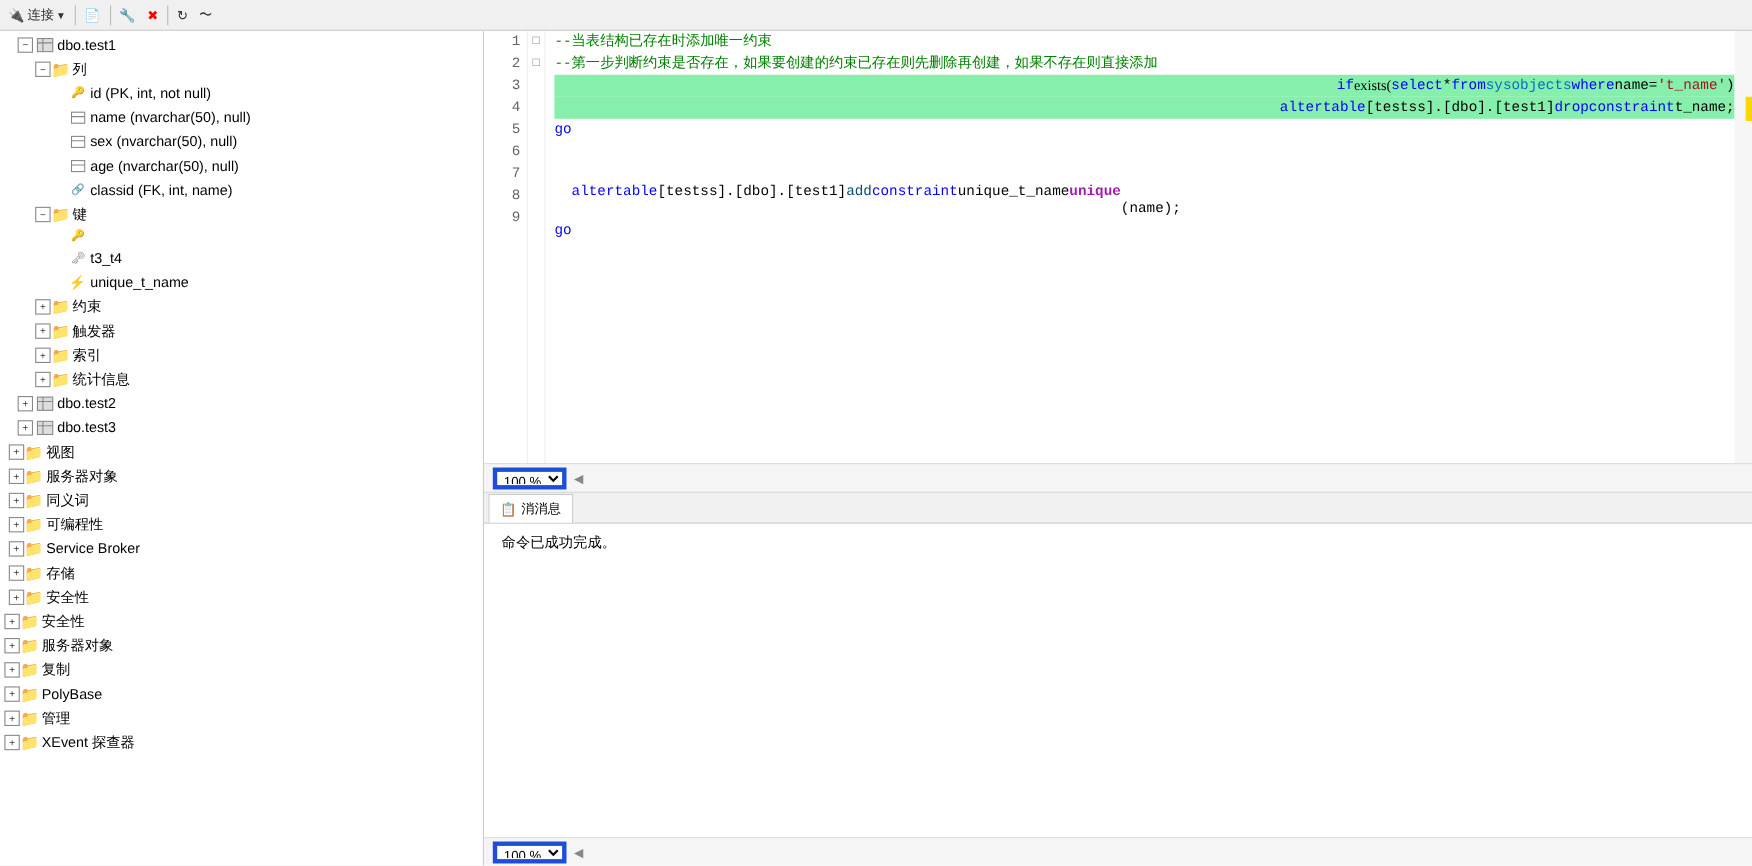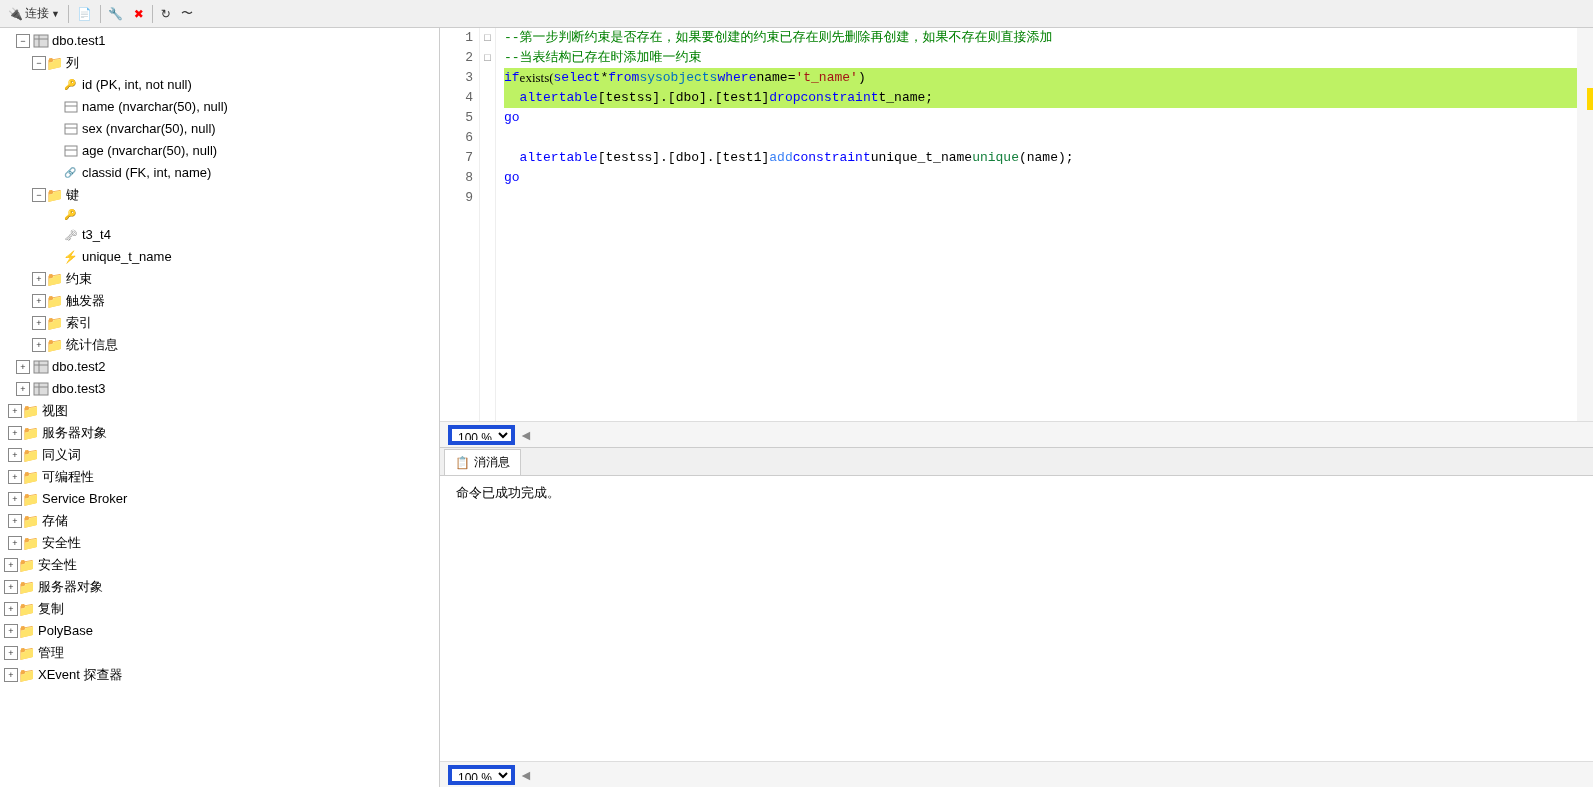--- a/index.html
+++ b/index.html
@@ -43,21 +43,21 @@
 
     
     .editor-area {
       flex: 1; display: flex; flex-direction: column; overflow: hidden; background: #fff;
     }
     .editor-content {
       flex: 1; overflow: auto; font-family: "Courier New", Consolas, monospace; font-size: 13px;
       line-height: 20px; padding: 0; position: relative;
     }
     .code-line { display: flex; align-items: center; line-height: 20px; min-height: 20px; }
-    .code-line.active-line { background: #bef264; }
+    .code-line.active-line { background: #86efac; justify-content: flex-end; }
 
     
     .editor-statusbar {
       display: flex; align-items: center; padding: 2px 8px; background: #f5f5f5;
       border-top: 1px solid #ddd; font-size: 12px; gap: 4px; height: 26px; flex-shrink: 0;
     }
     .zoom-select {
       font-size: 12px; border: 4px solid #1d4ed8; background: #fff; padding: 1px 2px;
       height: 20px;
     }
@@ -375,25 +375,25 @@
             <div></div>
             <div></div>
             <div></div>
             <div></div>
             <div></div>
           </div>
 
           <div style="flex:1; font-family:'Courier New',Consolas,monospace; font-size:13px; line-height:20px; padding-left:8px; overflow-x:auto; white-space:nowrap;">
 
             <div class="code-line">
+              <span style="color:#008000;">--当表结构已存在时添加唯一约束</span>
+            </div>
+
+            <div class="code-line">
               <span style="color:#008000;">--第一步判断约束是否存在，如果要创建的约束已存在则先删除再创建，如果不存在则直接添加</span>
-            </div>
-
-            <div class="code-line">
-              <span style="color:#008000;">--当表结构已存在时添加唯一约束</span>
             </div>
 
             <div class="code-line active-line">
               <span style="color:#0000ff;">if</span>
                 <span style="color:#000;font-family:Liberation Serif, serif;"> exists(</span>
                 <span style="color:#0000ff;">select</span>
                 <span style="color:#000;"> * </span>
                 <span style="color:#0000ff;">from</span>
                 <span style="color:#000;"> </span>
                 <span style="color:#0070c1;">sysobjects</span>
@@ -423,26 +423,26 @@
             <div class="code-line">
               <span>&nbsp;</span>
             </div>
 
             <div class="code-line">
               <span style="color:#000;">&nbsp;&nbsp;</span>
                 <span style="color:#0000ff;">alter</span>
                 <span style="color:#000;"> </span>
                 <span style="color:#0000ff;">table</span>
                 <span style="color:#000;"> [testss].[dbo].[test1] </span>
-                <span style="color:#3b82f6;">add</span>
+                <span style="color:#0c4a6e;">add</span>
                 <span style="color:#000;"> </span>
                 <span style="color:#0000ff;">constraint</span>
                 <span style="color:#000;"> unique_t_name </span>
-                <span style="color:#15803d;">unique</span>
-                <span style="color:#000;">(name);</span>
+                <span style="color:#a21caf;font-weight:bold;">unique</span>
+                <span style="color:#000;margin-top:32px;">(name);</span>
             </div>
 
             <div class="code-line">
               <span style="color:#0000ff;">go</span>
             </div>
 
             <div class="code-line">
               <span>&nbsp;</span>
             </div>
           </div>

